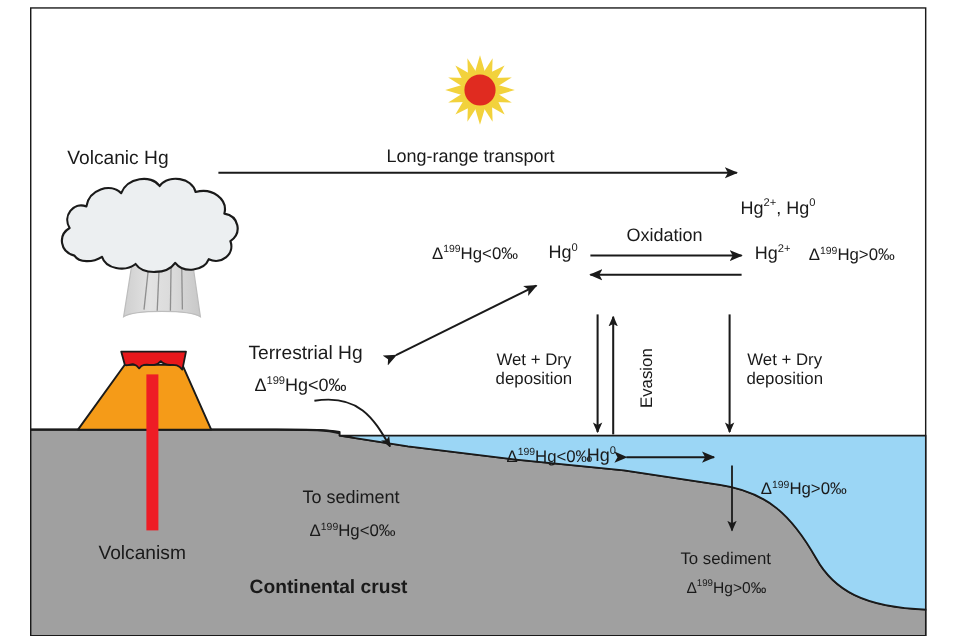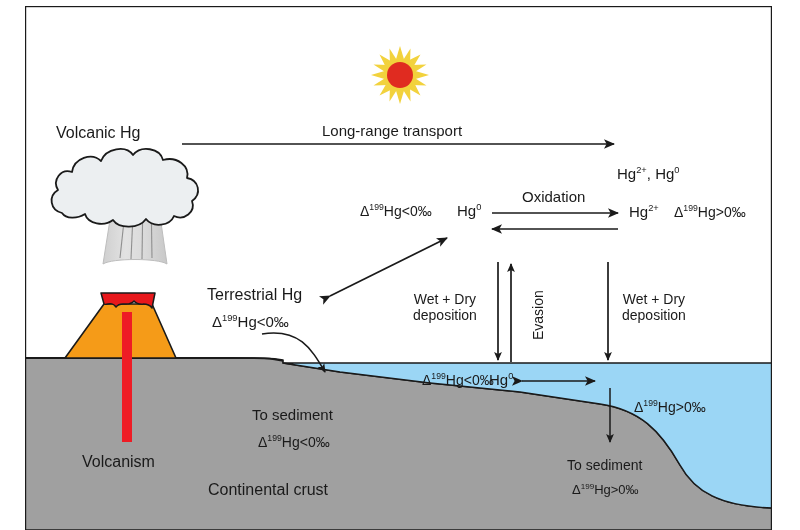--- a/index.html
+++ b/index.html
@@ -167,15 +167,15 @@
 
   <div class="lbl t14" style="left:634px;top:399px;"><span>Δ</span><sup>199</sup><span>Hg&gt;0‰</span></div>
 
   <div class="lbl t15" style="left:252px;top:406px;"><span>To sediment</span></div>
   <div class="lbl t14" style="left:258px;top:434px;"><span>Δ</span><sup>199</sup><span>Hg&lt;0‰</span></div>
 
   <div class="lbl t14" style="left:567px;top:457px;"><span>To sediment</span></div>
   <div class="lbl t13" style="left:572px;top:483px;"><span>Δ</span><sup>199</sup><span>Hg&gt;0‰</span></div>
 
   <div class="lbl t16" style="left:70px;top:453px;margin-left:12px;"><span>Volcanism</span></div>
-  <div class="lbl t16" style="left:208px;top:481px;"><span>Continental crust</span></div>
+  <div class="lbl t16" style="left:208px;top:481px;font-weight:bold;"><span>Continental crust</span></div>
 
 </div>
 
 </body></html>

